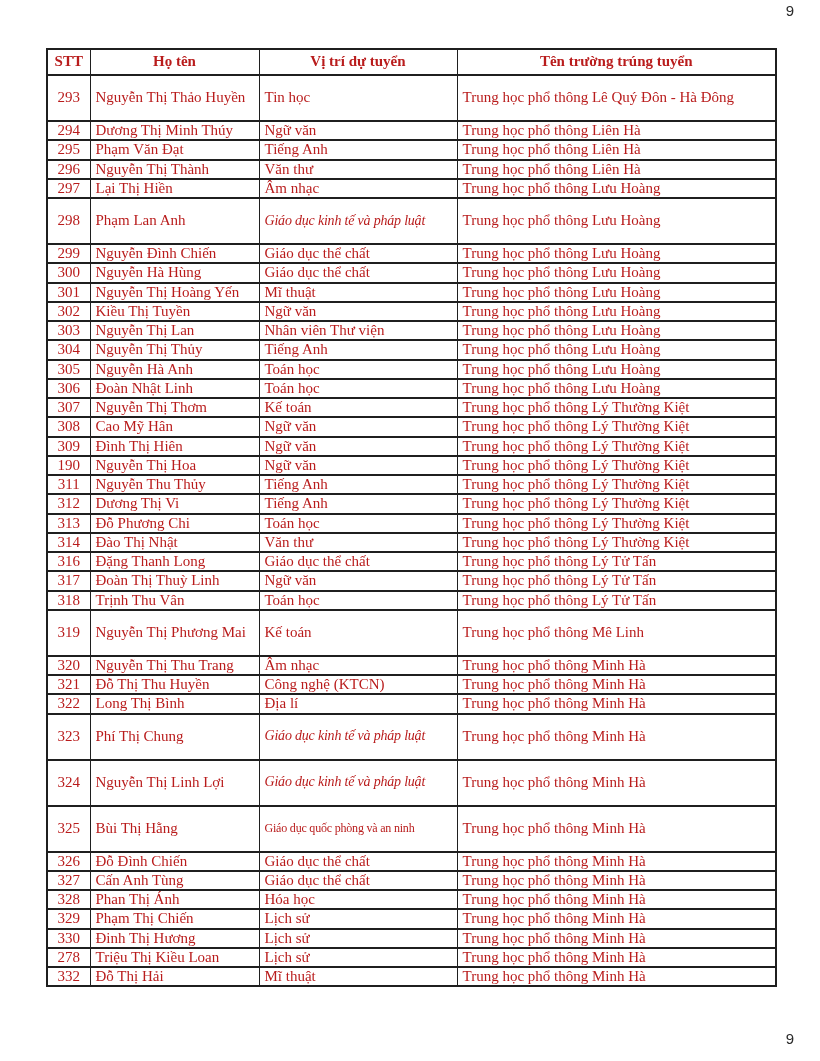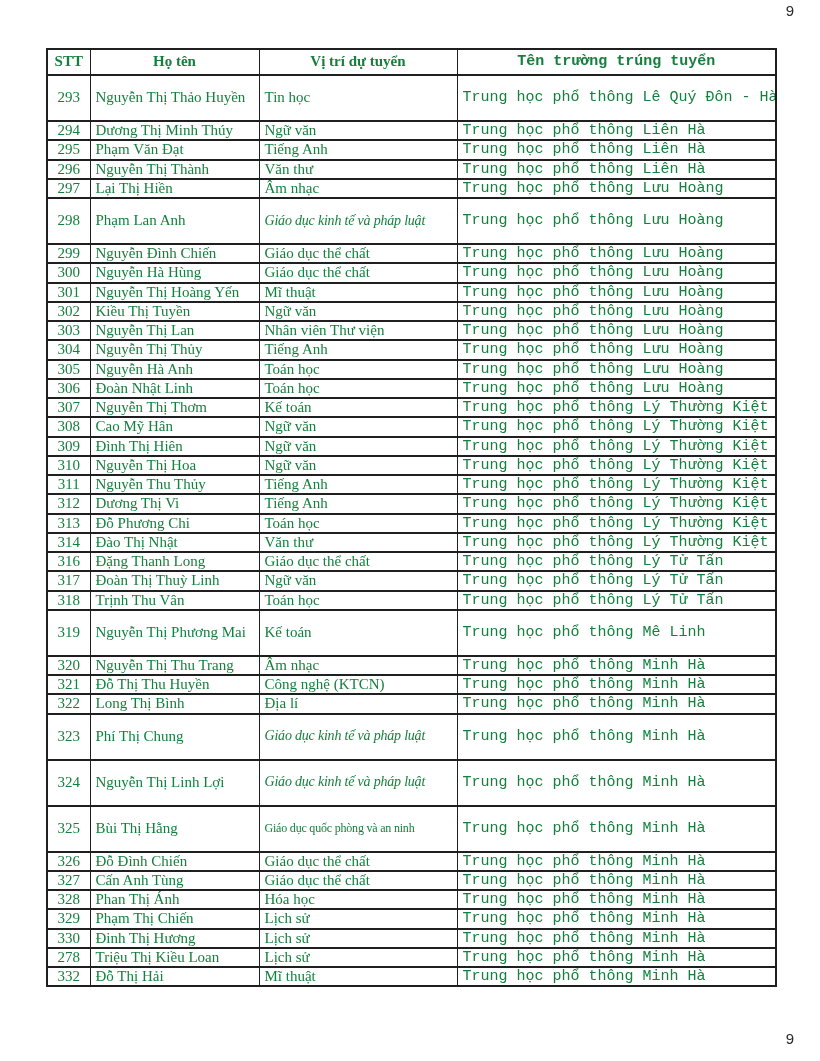--- a/index.html
+++ b/index.html
@@ -27,39 +27,39 @@
   .page-number.bottom { bottom: 14px; }
 
   table.roster {
     position: absolute;
     left: 46px;
     top: 48px;
     width: 729px;
     border-collapse: collapse;
     table-layout: fixed;
     font-size: 15px;
-    color: #15803d;
+    color: #b91c1c;
   }
   table.roster col.c-stt    { width: 43px; }
   table.roster col.c-name   { width: 169px; }
   table.roster col.c-pos    { width: 198px; }
   table.roster col.c-school { width: 319px; }
 
   table.roster th, table.roster td {
     border: 1px solid #1f1f1f;
     border-top-width: 2px;
     border-bottom-width: 2px;
     padding: 0 4px;
     overflow: hidden;
     white-space: nowrap;
     vertical-align: middle;
     line-height: 1.15;
   }
   table.roster th:first-child, table.roster td:first-child { border-left-width: 2px; }
-  table.roster th:last-child,  table.roster td:last-child  { border-right-width: 2px; font-family: Liberation Mono, monospace; }
+  table.roster th:last-child,  table.roster td:last-child  { border-right-width: 2px; }
 
   table.roster thead tr { height: 26px; }
   table.roster th {
     font-weight: bold;
     text-align: center;
     font-size: 15px;
   }
   table.roster tbody tr { height: 18px; }
   table.roster tbody tr.tall { height: 46px; }
 
@@ -190,21 +190,21 @@
           <td class="pos">Ngữ văn</td>
           <td class="school">Trung học phổ thông Lý Thường Kiệt</td>
         </tr>
         <tr>
           <td class="stt">309</td>
           <td class="name">Đình Thị Hiên</td>
           <td class="pos">Ngữ văn</td>
           <td class="school">Trung học phổ thông Lý Thường Kiệt</td>
         </tr>
         <tr>
-          <td class="stt">310</td>
+          <td class="stt">190</td>
           <td class="name">Nguyễn Thị Hoa</td>
           <td class="pos">Ngữ văn</td>
           <td class="school">Trung học phổ thông Lý Thường Kiệt</td>
         </tr>
         <tr>
           <td class="stt">311</td>
           <td class="name">Nguyễn Thu Thủy</td>
           <td class="pos">Tiếng Anh</td>
           <td class="school">Trung học phổ thông Lý Thường Kiệt</td>
         </tr>

